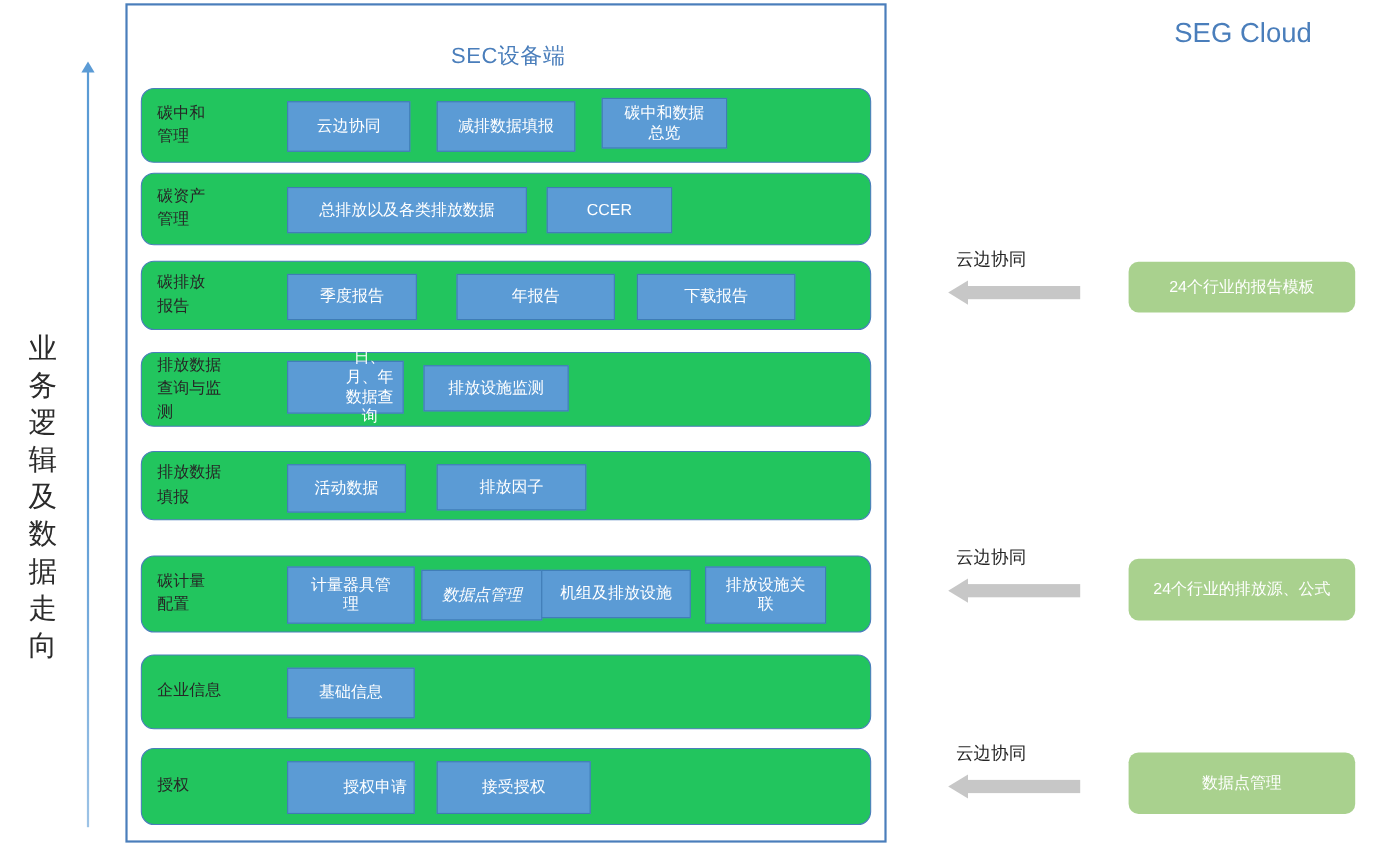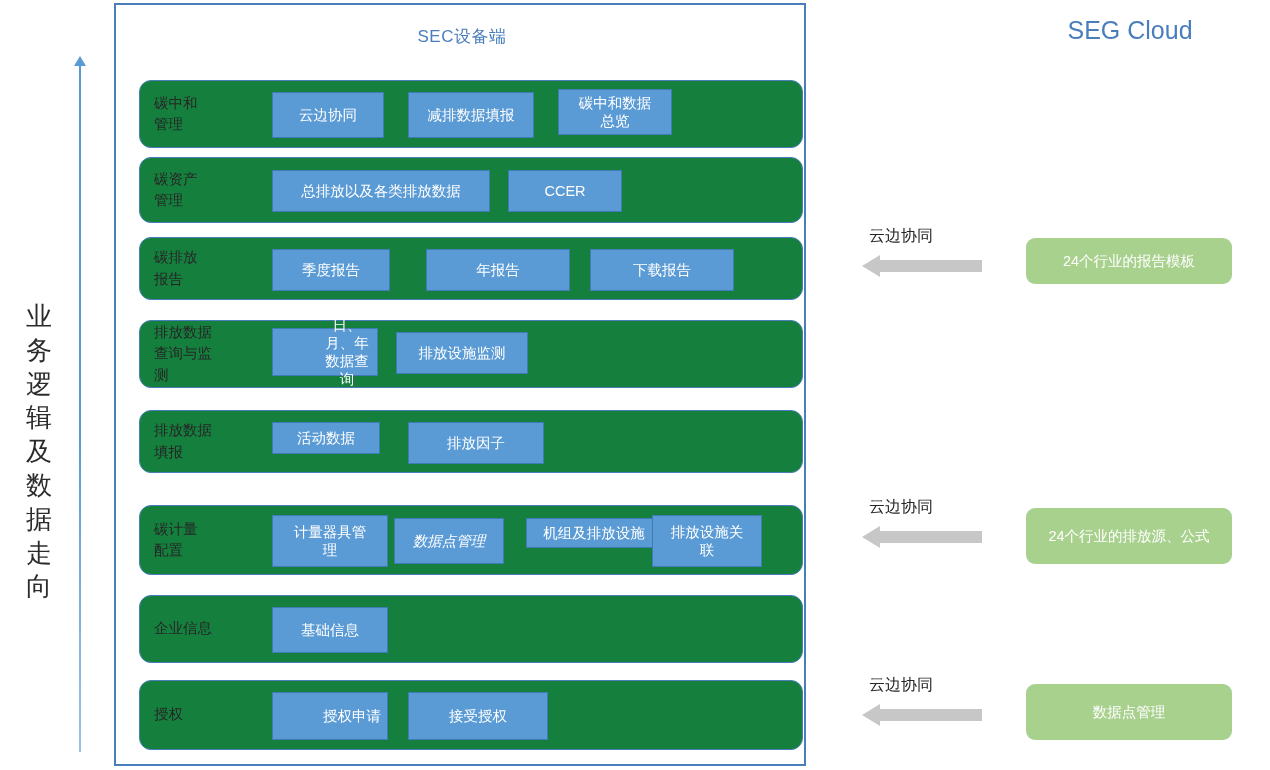--- a/index.html
+++ b/index.html
@@ -34,32 +34,32 @@
 
   
   #sec-panel{
     position:absolute;left:114px;top:3px;
     width:692px;height:763px;
     border:2px solid #4a7ebb;
     box-sizing:border-box;
     background:#ffffff;
   }
   #sec-title{
-    position:absolute;left:0;top:20px;width:692px;
-    text-align:center;
-    font-size:17px;color:#4a7ebb;
+    position:absolute;left:0;top:32px;width:692px;
+    text-align:center;
+    font-size:20px;color:#4a7ebb;
     letter-spacing:.5px;
   }
   .module-row{
     position:absolute;left:12px;width:664px;
     box-sizing:border-box;
-    background:#15803d;
+    background:#22c55e;
     border:1.5px solid #4a7ebb;
     border-radius:12px;
-    display:flex;align-items:center;margin-left:11px;
+    display:flex;align-items:center;
   }
   .row-label{
     width:108px;min-width:108px;
     padding-left:14px;
     box-sizing:border-box;
     font-size:14.5px;line-height:1.45;
     color:#262626;
     white-space:pre-line;
   }
   .row-items{
@@ -166,32 +166,32 @@
         <div class="row-items" style="position: relative;">
           <div class="item-box" style="position: absolute; left: 24px; top: 7px; width: 106px; height: 48px; white-space: pre-line; padding-left: 48px;">日、月、年
 数据查询</div>
           <div class="item-box" style="position: absolute; left: 148px; top: 11px; width: 132px; height: 42px; white-space: pre-line;">排放设施监测</div>
         </div>
       </div>
       <div class="module-row" style="top: 405px; height: 63px;">
         <div class="row-label">排放数据
 填报</div>
         <div class="row-items" style="position: relative;">
-          <div class="item-box" style="position: absolute; left: 24px; top: 11px; width: 108px; height: 32px; white-space: pre-line;">活动数据</div>
+          <div class="item-box" style="position: absolute; left: 24px; top: 11px; width: 108px; height: 44px; white-space: pre-line;">活动数据</div>
           <div class="item-box" style="position: absolute; left: 160px; top: 11px; width: 136px; height: 42px; white-space: pre-line;">排放因子</div>
         </div>
       </div>
       <div class="module-row" style="top: 500px; height: 70px;">
         <div class="row-label">碳计量
 配置</div>
         <div class="row-items" style="position: relative;">
           <div class="item-box" style="position: absolute; left: 24px; top: 9px; width: 116px; height: 52px; white-space: pre-line;">计量器具管
 理</div>
           <div class="item-box" style="position: absolute; left: 146px; top: 12px; width: 110px; height: 46px; white-space: pre-line; font-style: italic;">数据点管理</div>
-          <div class="item-box" style="position: absolute; left: 278px; top: 12px; width: 136px; height: 30px; white-space: pre-line;">机组及排放设施</div>
+          <div class="item-box" style="position: absolute; left: 255px; top: 12px; width: 136px; height: 44px; white-space: pre-line;">机组及排放设施</div>
           <div class="item-box" style="position: absolute; left: 404px; top: 9px; width: 110px; height: 52px; white-space: pre-line;">排放设施关
 联</div>
         </div>
       </div>
       <div class="module-row" style="top: 590px; height: 68px;">
         <div class="row-label">企业信息</div>
         <div class="row-items" style="position: relative;">
           <div class="item-box" style="position: absolute; left: 24px; top: 11px; width: 116px; height: 46px; white-space: pre-line;">基础信息</div>
         </div>
       </div>

